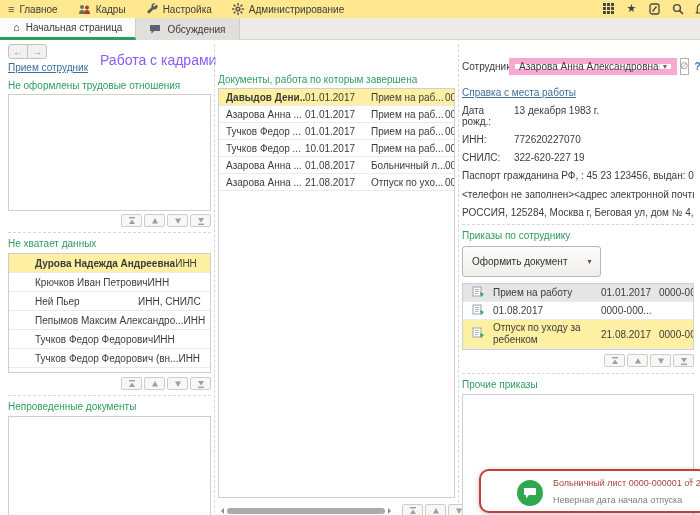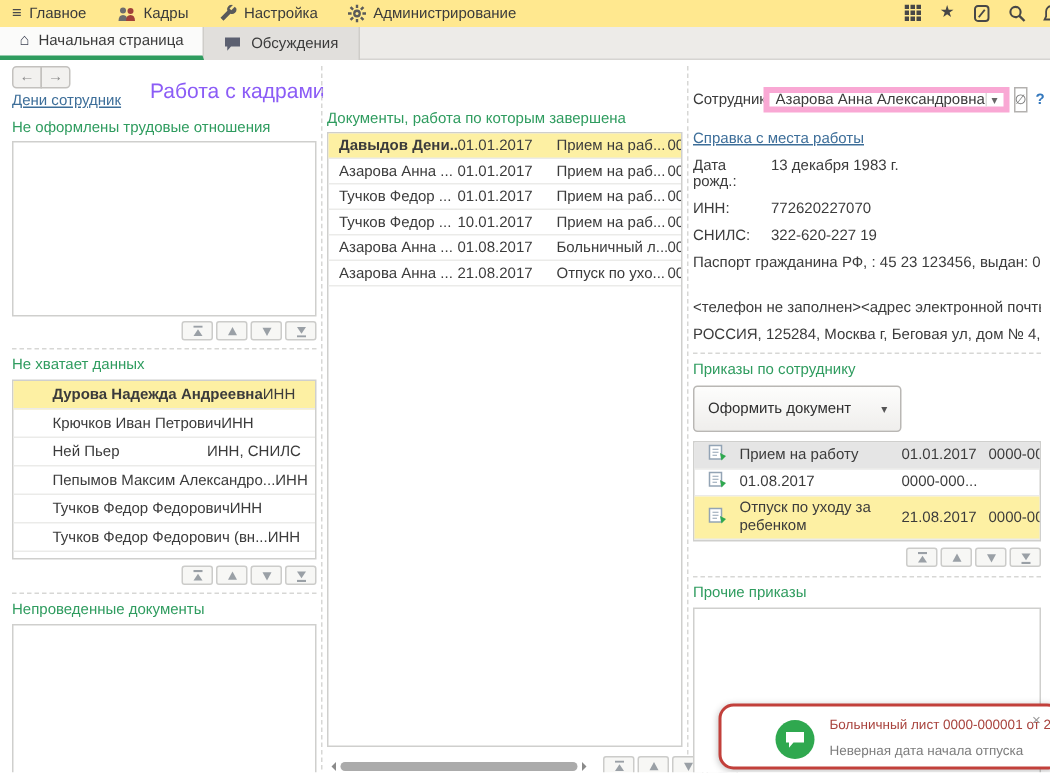--- a/index.html
+++ b/index.html
@@ -78,33 +78,33 @@
   .doc-row.current { background:#fdf0a3; }
   .doc-row.current .nm { font-weight:bold; }
   .mid-bottom { display:flex; align-items:center; margin-top:6px; }
   .mid-bottom .scrollrow { width:180px; }
   .mid-bottom .sc-bar { width:158px; }
   .mid-bottom .sortrow { margin-left:8px; flex:1; }
   
   .col-right { position:absolute; left:462px; top:57px; width:232px; }
   .emp-row { display:flex; align-items:center; height:18px; }
   .emp-label { width:47px; }
-  .combo { flex:1; height:17px; border:4px solid #f9a8d4; background:#fff;
+  .combo { flex:1; height:17px; border:6px solid #f9a8d4; background:#fff;
     display:flex; align-items:center; padding-left:4px; cursor:pointer; }
   .combo .val { flex:1; white-space:nowrap; overflow:hidden; }
   .combo .dd { width:12px; text-align:center; color:#666; font-size:8px; border-left:1px solid #dcdcda;
     align-self:stretch; display:flex; align-items:center; justify-content:center; cursor:pointer; }
   .mini-btn { width:15px; height:17px; border:1px solid #b3b1af; background:#fff; margin-left:3px;
     display:flex; align-items:center; justify-content:center; color:#7a7a7a; font-size:9px; cursor:pointer; }
   .help { color:#3478bd; font-weight:bold; margin-left:5px; cursor:pointer; }
   .cert-link { display:inline-block; margin-top:12px; }
   .detail-row { display:flex; margin-top:7px; }
   .detail-row .lbl { width:52px; color:#3b3b3b; }
   .pass-line, .addr-line { margin-top:7px; white-space:nowrap; overflow:hidden; }
-  .contact-row { display:flex; margin-top:19px; }
+  .contact-row { display:flex; margin-top:8px; }
   .contact-row .ph { width:112px; white-space:nowrap; overflow:hidden; }
   .contact-row .em { flex:1; white-space:nowrap; overflow:hidden; }
   .sep-r1 { margin-top:6px; }
   .col-right .orders-h { margin-top:5px; }
   .makedoc-btn { margin-top:5px; height:31px; padding:0 9px; display:inline-flex; align-items:center; gap:20px;
     border:1px solid #b9b7b4; border-radius:3px; background:linear-gradient(#fdfdfc,#efeeec);
     cursor:pointer; color:#2f2f2f; }
   .makedoc-btn .dd { font-size:8px; color:#555; }
   .ord-table { margin-top:6px; }
   .ord-row { display:grid; grid-template-columns:26px 108px 58px 1fr; align-items:center;
@@ -228,21 +228,21 @@
   <div class="navbtns">
     <span class="navbtn back">←</span>
     <span class="navbtn fwd">→</span>
   </div>
   <div class="page-title">Работа с кадрами</div>
 
   <div class="vdiv d1"></div>
   <div class="vdiv d2"></div>
 
   <div class="col-left">
-    <span class="link">Дени сотрудник</span>
+    <span class="link">Прием сотрудник</span>
     <div class="sec-h">Не оформлены трудовые отношения</div>
     <div class="panel-box box-empty1"></div>
     <div class="sortrow">
       <span class="sortbtn">
           <svg width="8" height="8" viewBox="0 0 8 8">
             <rect x="1" y="0" width="6" height="1.4" fill="#9aa0a6"></rect>
             <path d="M4 2.5 L7 7 H1 Z" fill="#9aa0a6"></path>
           </svg>
         </span>
       <span class="sortbtn">

